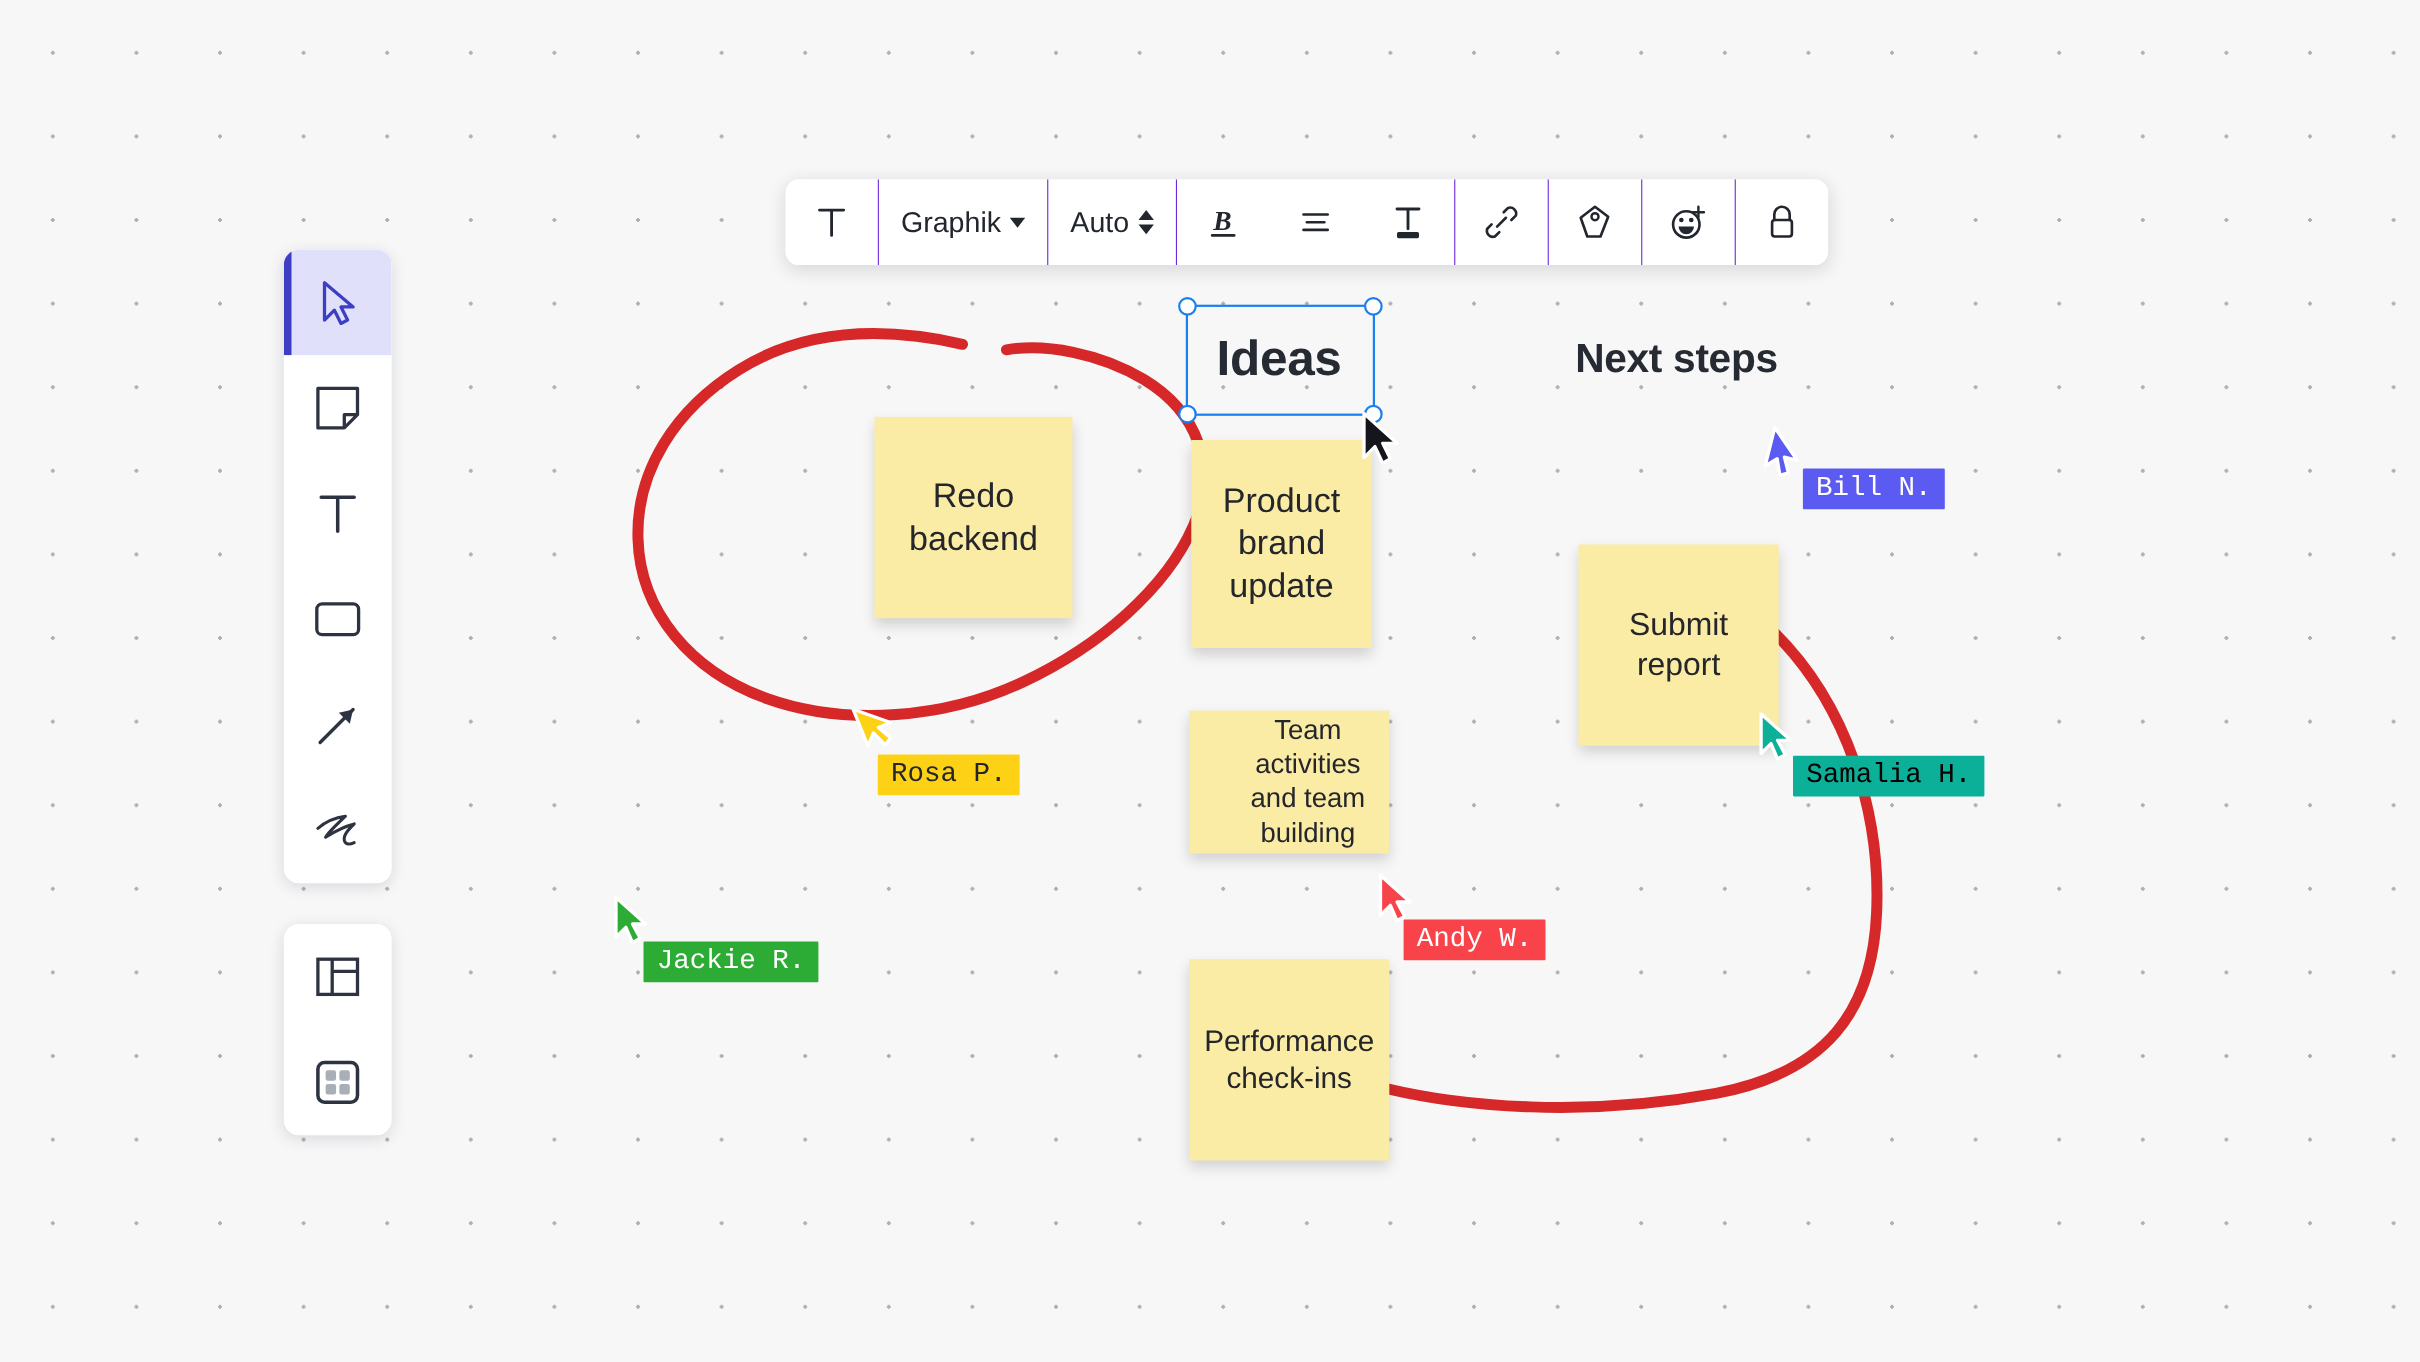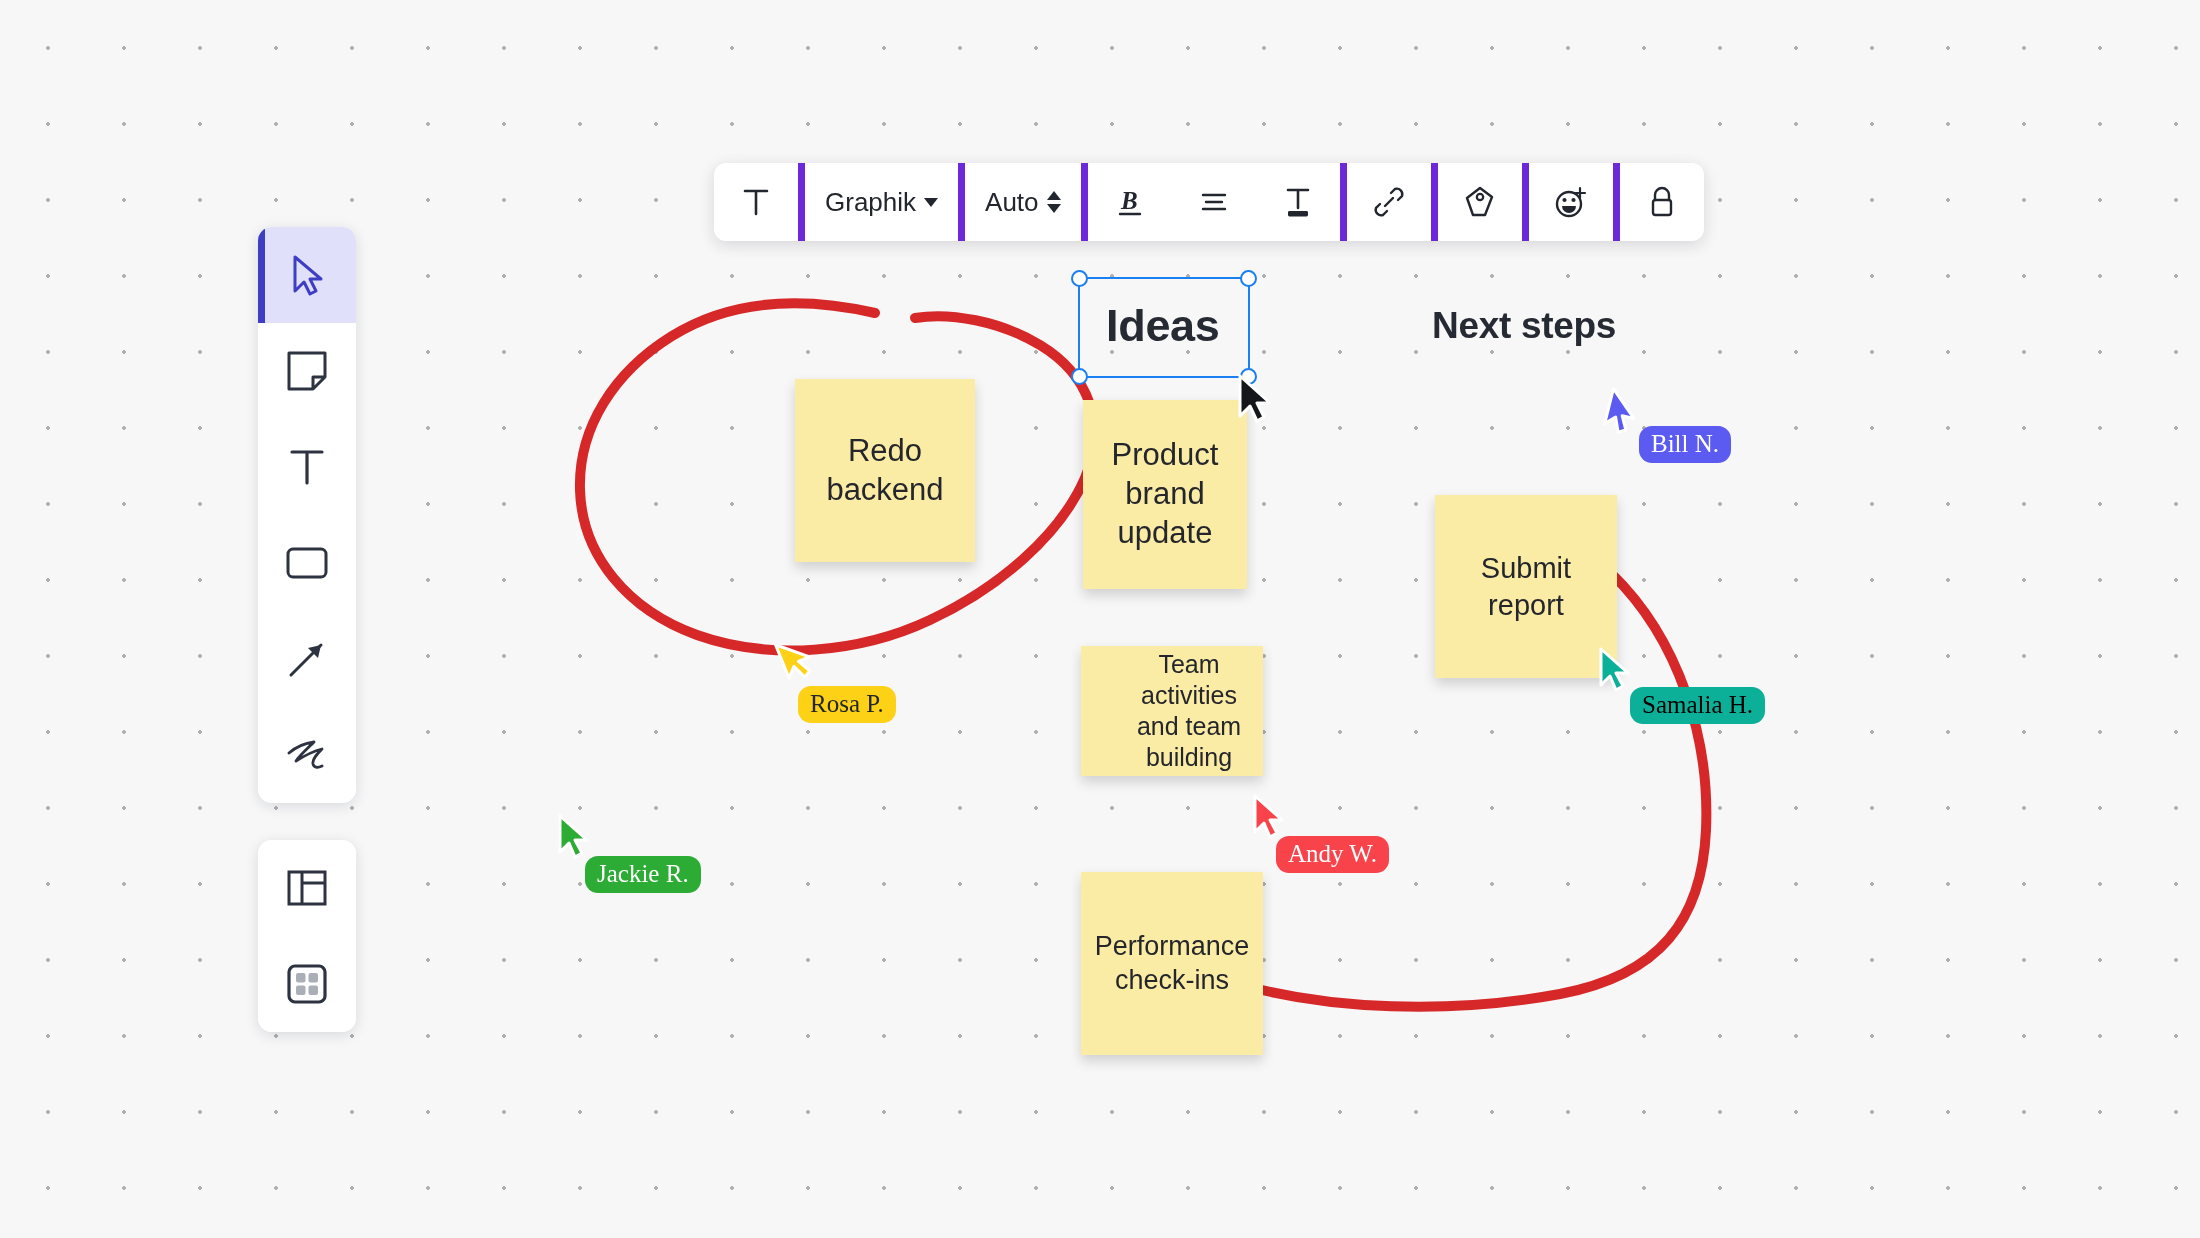--- a/index.html
+++ b/index.html
@@ -79,26 +79,26 @@
   .sel-handle.tl { left: -9px;  top: -9px; }
   .sel-handle.tr { right: -9px; top: -9px; }
   .sel-handle.bl { left: -9px;  bottom: -9px; }
   .sel-handle.br { right: -9px; bottom: -9px; }
 
   
   .cursor-group { position: absolute; }
   .cursor-arrow { position: absolute; left: 0; top: 0; }
   .cursor-label {
     position: absolute;
-    border-radius: 13px;
+    border-radius: 1px;
     padding: 5px 12px 7px 12px;
     font-size: 25px;
     line-height: 1;
     white-space: nowrap;
-    font-family: Liberation Serif, serif;
+    font-family: Liberation Mono, monospace;
   }
 
   
   .rail {
     position: absolute;
     background: #ffffff;
     border-radius: 14px;
     box-shadow: 0 3px 14px rgba(18,20,28,0.13);
     overflow: hidden;
     display: flex;
@@ -133,21 +133,21 @@
     background: #ffffff;
     border-radius: 12px;
     box-shadow: 0 4px 16px rgba(18,20,28,0.14);
     display: flex;
     align-items: stretch;
     overflow: hidden;
   }
   .tb-group {
     display: flex;
     align-items: center;
-    border-right: 7px solid #6d28d9;
+    border-right: 1px solid #6d28d9;
   }
   .tb-group:last-child { border-right: none; }
   .tb-btn {
     display: flex;
     align-items: center;
     justify-content: center;
     height: 100%;
     min-width: 56px;
     padding: 0 14px;
     cursor: pointer;

